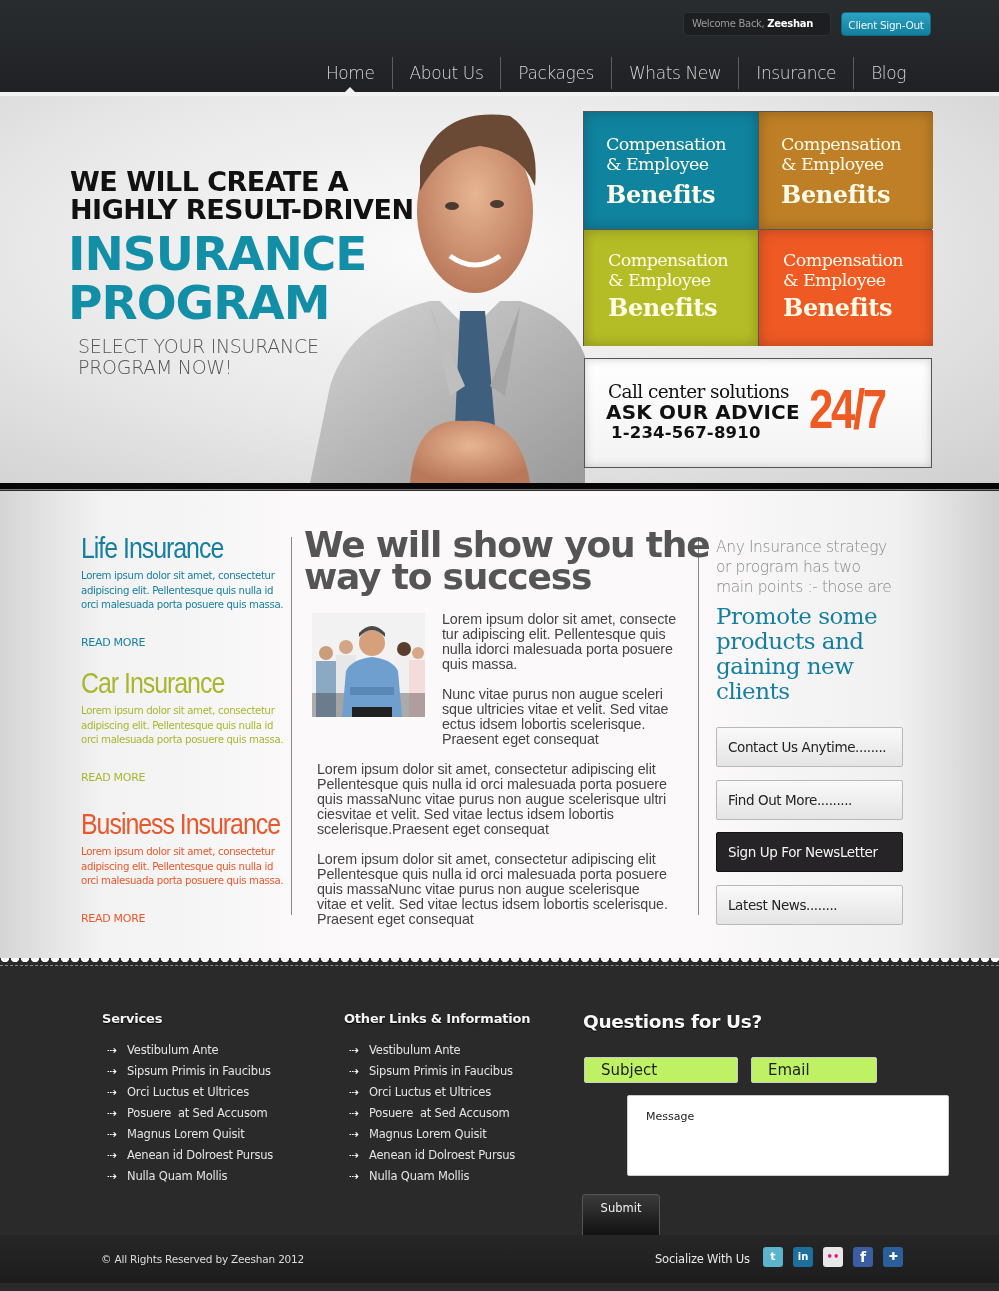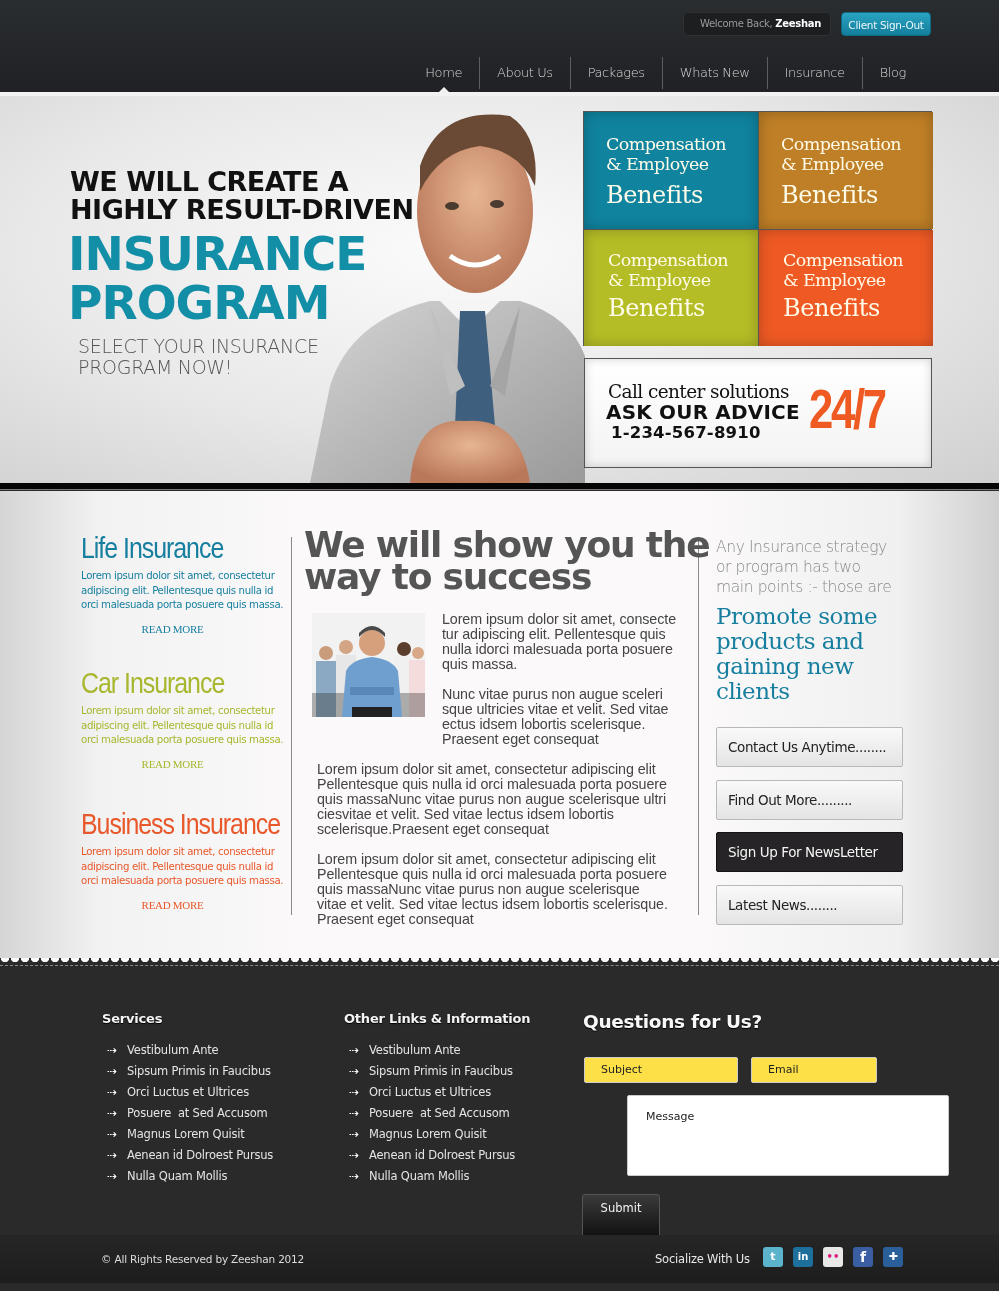--- a/index.html
+++ b/index.html
@@ -1,60 +1,60 @@
 <!DOCTYPE html>
 <html><head>
 <meta charset="utf-8">
 <style>
   * { box-sizing: border-box; margin: 0; padding: 0; }
   html, body { width: 999px; height: 1291px; overflow: hidden; background: #2b2a2b; }
   body { font-family: "DejaVu Sans", sans-serif; position: relative; }
 
   
   .header { position: absolute; left: 0; top: 0; width: 999px; height: 93px; background: linear-gradient(#2a2d30, #1f2124); }
-  .welcome { position: absolute; left: 683px; top: 12px; width: 148px; height: 24px; border-radius: 5px; background: #1c1e20; border: 1px solid #2f3235; font-size: 10px; color: #9a9a9a; text-align: right; padding-right: 9px; line-height: 22px; letter-spacing: -0.3px; }
+  .welcome { position: absolute; left: 683px; top: 12px; width: 148px; height: 24px; border-radius: 5px; background: #1c1e20; border: 1px solid #2f3235; font-size: 10px; color: #9a9a9a; text-align: center; padding-right: 9px; line-height: 22px; letter-spacing: -0.3px; }
   .welcome b { color: #fff; font-weight: bold; }
   .signout { position: absolute; left: 841px; top: 12px; width: 90px; height: 24px; border-radius: 4px; background: linear-gradient(#2aa3c2, #137e9b); color: #e9f7fb; font-size: 10.5px; line-height: 24px; text-align: center; border: 1px solid #0e6b83; letter-spacing: -0.3px; }
   .nav { position: absolute; top: 57px; right: 76px; display: flex; height: 32px; }
-  .nav-item { position: relative; font-family: "DejaVu Sans", sans-serif; font-weight: 300; font-size: 13px; color: #d6d6d6; padding: 0 17px; line-height: 32px; letter-spacing: -0.4px; border-left: 1px solid #5c5f62; }
+  .nav-item { position: relative; font-family: "DejaVu Sans", sans-serif; font-weight: 300; font-size: 17px; color: #d6d6d6; padding: 0 17px; line-height: 32px; letter-spacing: -0.4px; border-left: 1px solid #5c5f62; }
   .nav-item:first-child { border-left: none; }
   .nav-item.active::after { content: ""; position: absolute; left: 50%; bottom: -4px; margin-left: -6px; border-left: 6px solid transparent; border-right: 6px solid transparent; border-bottom: 6px solid #f0f0f0; }
   .header-line { position: absolute; top: 92px; left: 0; width: 999px; height: 4px; background: #f2f2f2; }
 
   
   .hero { position: absolute; top: 96px; left: 0; width: 999px; height: 387px; background: radial-gradient(ellipse at 45% 40%, #fbfbfb 0%, #e8e8e8 55%, #cfcfcf 100%); overflow: hidden; }
   .hero-h1 { position: absolute; left: 70px; top: 60px; font-family: "DejaVu Sans", sans-serif; font-weight: bold; font-size: 27px; line-height: 28px; color: #111; letter-spacing: -0.5px; margin-top: 12px; }
   .hero-h2 { position: absolute; left: 68px; top: 133px; font-family: "DejaVu Sans", sans-serif; font-weight: bold; font-size: 47px; line-height: 49px; color: #138ea7; letter-spacing: -1px; }
   .hero-sub { position: absolute; left: 78px; top: 240px; font-size: 19px; line-height: 21px; color: #555; letter-spacing: -0.3px; font-weight: 300; }
 
   
   .man { position: absolute; left: 290px; top: 0; width: 295px; height: 387px; }
 
   
   .tiles { position: absolute; left: 583px; top: 15px; width: 349px; height: 235px; border: 1px solid #555; background: #555; display: grid; grid-template-columns: 174px 174px; grid-template-rows: 117px 116px; gap: 1px 1px; }
   .tile { position: relative; padding: 22px 0 0 22px; color: #fffbe9; font-family: "DejaVu Serif", serif; box-shadow: inset 0 0 14px rgba(0,0,0,0.25); }
   .tile .t1 { font-size: 17.5px; line-height: 20px; letter-spacing: -0.6px; }
-  .tile .t2 { font-size: 24px; font-weight: normal; line-height: 30px; margin-top: 6px; letter-spacing: -0.4px; }
+  .tile .t2 { font-size: 24px; font-weight: bold; line-height: 30px; margin-top: 6px; letter-spacing: -0.4px; }
   .tile.r2 { padding-top: 20px; padding-left: 24px; }
   .tile.r2 .t2 { margin-top: 3px; }
 
   .callbox { position: absolute; left: 584px; top: 262px; width: 348px; height: 110px; background: linear-gradient(#ffffff, #f3f3f3); border: 1px solid #555; box-shadow: inset 0 0 10px rgba(0,0,0,0.18); }
   .call-1 { position: absolute; left: 23px; top: 22px; font-family: "DejaVu Serif", serif; font-size: 18.5px; color: #111; letter-spacing: -0.6px; }
   .call-2 { position: absolute; left: 21px; top: 42px; font-family: "DejaVu Sans", sans-serif; font-weight: 900; font-size: 19px; color: #111; letter-spacing: 0.2px; transform: scaleX(1.05); transform-origin: left; }
   .call-3 { position: absolute; left: 26px; top: 64px; font-family: "DejaVu Sans", sans-serif; font-weight: bold; font-size: 16.5px; color: #111; letter-spacing: 0.2px; }
   .call-247 { position: absolute; left: 224px; top: 20px; font-family: "Liberation Sans", sans-serif; font-weight: bold; font-size: 56px; color: #ef5a22; letter-spacing: -3px; transform: scaleX(0.78); transform-origin: left; line-height: 60px; }
 
   .hero-bottom { position: absolute; top: 483px; left: 0; width: 999px; height: 7px; background: #050505; border-bottom: 1px solid #777; }
 
   
   .main { position: absolute; top: 491px; left: 0; width: 999px; height: 467px; background: linear-gradient(90deg, #d5d5d5 0%, #f2f2f2 10%, #fbf9fa 30%, #fbf9fa 70%, #f0f0f0 90%, #cfcfcf 100%); }
   .ins { position: absolute; left: 81px; width: 210px; }
   .ins h3 { font-family: "Liberation Sans", sans-serif; font-weight: normal; font-size: 29px; letter-spacing: -1.2px; transform: scaleX(0.86); transform-origin: left; white-space: nowrap; line-height: 34px; }
   .ins p { font-size: 10.2px; line-height: 14.5px; letter-spacing: -0.35px; margin-top: 4px; width: 210px; }
-  .ins .rm { display: block; text-align: center; padding-right: 27px; font-size: 11px; margin-top: 10px; letter-spacing: -0.3px; font-family: Liberation Serif, serif; }
+  .ins .rm { display: block; text-align: left; padding-right: 27px; font-size: 11px; margin-top: 23px; letter-spacing: -0.3px; }
   .ins.life { top: 40px; color: #167f9f; }
   .ins.car { top: 175px; color: #a8b72d; }
   .ins.biz { top: 316px; color: #e8582b; }
 
   .vline { position: absolute; width: 1px; background: #8a8a8a; }
 
   .center-title { position: absolute; left: 304px; top: 38px; font-family: "DejaVu Sans", sans-serif; font-weight: bold; font-size: 36px; line-height: 32px; color: #555; letter-spacing: -1.2px; }
   .center-img { position: absolute; left: 312px; top: 122px; width: 113px; height: 104px; background: linear-gradient(#f6f6f6, #e4e4e4); overflow: hidden; }
   .center-p { position: absolute; font-family: "Liberation Sans", sans-serif; font-size: 14.3px; line-height: 15px; color: #444; letter-spacing: -0.1px; }
 
@@ -65,21 +65,21 @@
 
   
   .footer { position: absolute; top: 958px; left: 0; width: 999px; height: 333px; background: #2b2a2b; }
   .scallop { position: absolute; top: 0; left: 0; width: 999px; height: 12px; background: radial-gradient(circle at 5px 0px, #fbf9fa 4px, transparent 4.5px); background-size: 10px 10px; background-repeat: repeat-x; }
   .dash-top { position: absolute; top: 7px; left: 0; width: 999px; border-top: 1px dashed #8a8a8a; }
   .f-col-title { position: absolute; font-size: 13px; font-weight: bold; color: #f4f4f4; letter-spacing: -0.2px; text-shadow: 0 1px 1px #000; }
   .f-list { position: absolute; list-style: none; }
   .f-list li { height: 21px; font-size: 11.5px; color: #e4e4e4; letter-spacing: -0.2px; display: flex; align-items: center; }
   .f-list li .arr { width: 20px; font-size: 12px; color: #fff; }
   .q-title { position: absolute; left: 583px; top: 53px; font-size: 18.5px; font-weight: bold; color: #f8f8f8; letter-spacing: -0.3px; text-shadow: 0 1px 1px #000; }
-  .f-input { position: absolute; background: #fde047; border: 1px solid #ccc; border-radius: 2px; font-size: 11px; color: #222; padding-left: 16px; line-height: 24px; font-family: "DejaVu Sans", sans-serif; }
+  .f-input { position: absolute; background: #bef264; border: 1px solid #ccc; border-radius: 2px; font-size: 15px; color: #222; padding-left: 16px; line-height: 24px; font-family: "DejaVu Sans", sans-serif; }
   .f-text { position: absolute; left: 583px; top: 137px; width: 322px; height: 81px; background: #fff; border: 1px solid #ccc; border-radius: 2px; font-size: 11px; color: #222; padding: 14px 18px; font-family: "DejaVu Sans", sans-serif; margin-left: 44px; }
   .submit { position: absolute; left: 582px; top: 236px; width: 78px; height: 45px; border-radius: 3px; background: linear-gradient(#3a3a3a, #0f0f0f); border: 1px solid #555; color: #f2f2f2; font-size: 11.5px; line-height: 27px; text-align: center; }
 
   .dash-bottom { position: absolute; top: 283px; left: 0; width: 999px; border-top: 1px dashed #a07188; }
   .bottom-bar { position: absolute; top: 277px; left: 0; width: 999px; height: 48px; background: linear-gradient(#262627, #1d1d1e); }
   .copyright { position: absolute; left: 101px; top: 18px; font-size: 10.5px; color: #dddddd; letter-spacing: -0.2px; }
   .socialize { position: absolute; left: 655px; top: 17px; font-size: 11.5px; color: #e8e8e8; letter-spacing: -0.2px; }
   .social { position: absolute; top: 12px; width: 20px; height: 20px; border-radius: 3px; font-size: 11px; font-weight: bold; color: #fff; text-align: center; line-height: 20px; }
 </style>
 </head>

